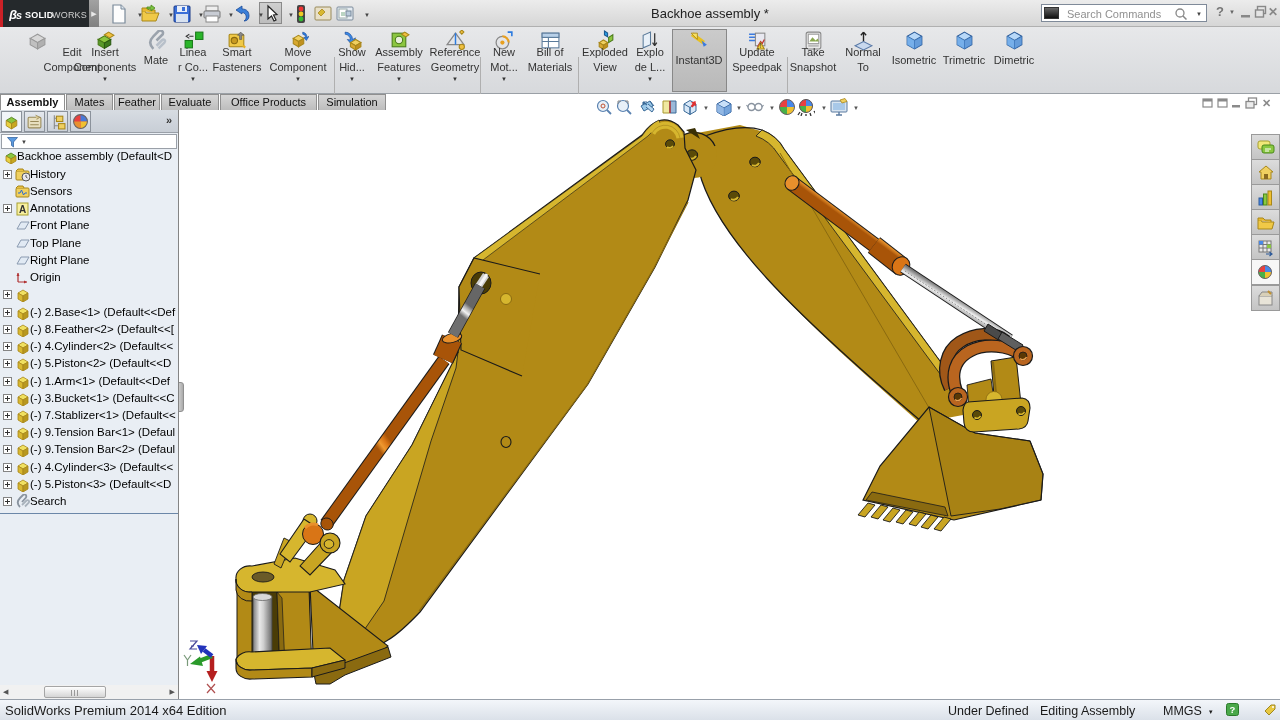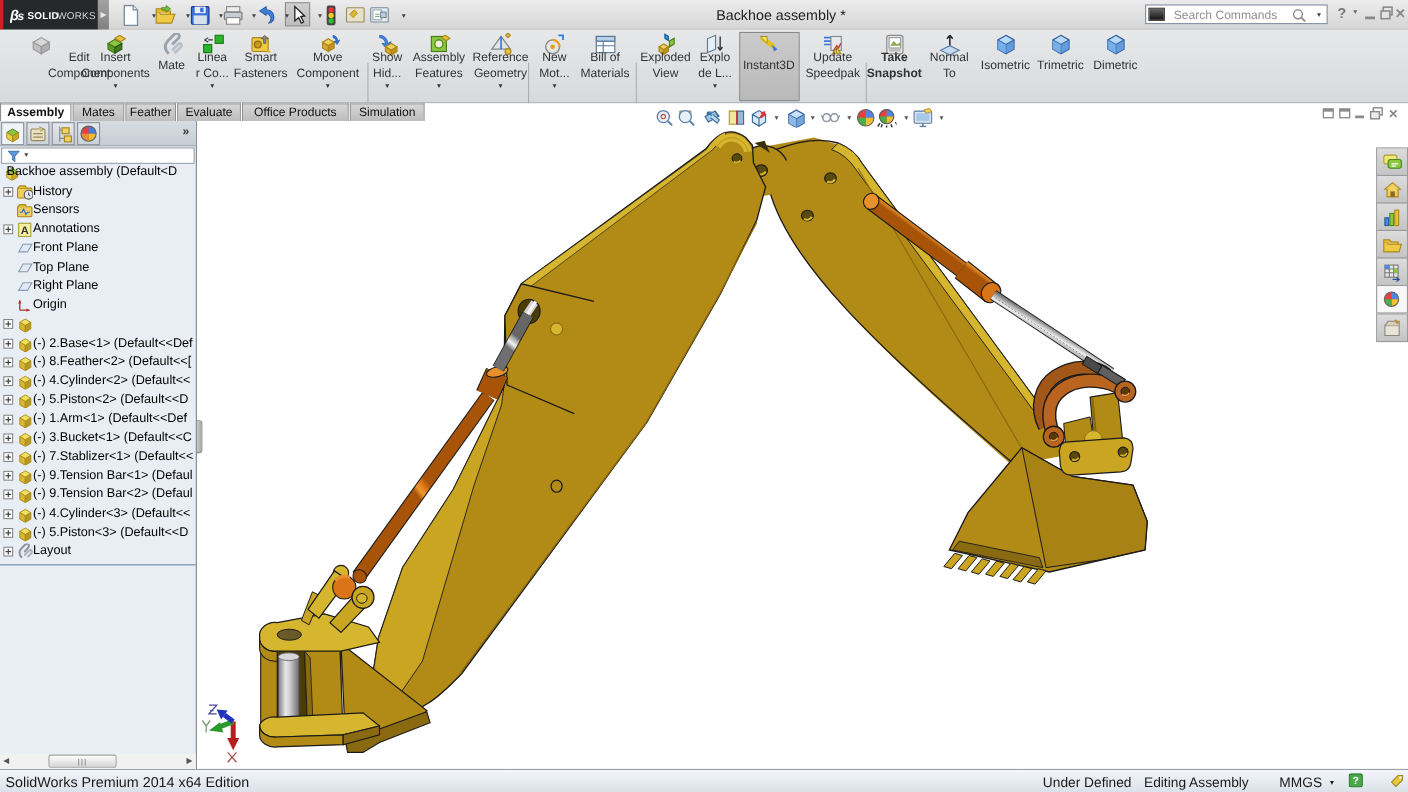--- a/index.html
+++ b/index.html
@@ -263,21 +263,21 @@
     </svg>
 <div class="rlb" style="top:16px;">Update<br>Speedpak</div>
 </div>
 <div class="rbtn" style="left:782px;width:62px;">
 <svg style2="" style="position:absolute;left:21px;top:1px;" width="21" height="21" viewBox="0 0 20 20">
       <rect x="3" y="2" width="14" height="16" rx="2" fill="#e8e8e8" stroke="#888"></rect>
       <rect x="5" y="4" width="10" height="9" fill="#fff" stroke="#999"></rect>
       <path d="M6 11 l3 -4 l3 3 l2 -2 l1 3 z" fill="#8aa850"></path>
       <rect x="5" y="14" width="10" height="2" fill="#bbb"></rect>
     </svg>
-<div class="rlb" style="top:16px;font-weight:bold;">Take<br>Snapshot</div>
+<div class="rlb" style="top:16px;">Take<br>Snapshot</div>
 </div>
 <div class="rbtn" style="left:837px;width:52px;">
 <svg style2="" style="position:absolute;left:16px;top:1px;" width="21" height="21" viewBox="0 0 20 20">
       <path d="M10 2 L10 13 M10 2 l-2.5 3 M10 2 l2.5 3" stroke="#222" stroke-width="1.3" fill="none"></path>
       <path d="M2 15 l8 -4 l8 4 l-8 4 z" fill="#c8d8ee" stroke="#5a7aa8"></path>
     </svg>
 <div class="rlb" style="top:16px;">Normal<br>To</div>
 </div>
 <div class="rbtn" style="left:883px;width:62px;">
 <svg style2="" style="position:absolute;left:21px;top:1px;" width="21" height="21" viewBox="0 0 20 20">
@@ -629,21 +629,21 @@
       </svg>
       <div style="position:absolute;left:19px;top:4px;font-size:6px;color:#444;">▼</div>
     </div>
 <div id="ptree">
 <div class="trow" style="top:-2px;">
 <svg style="position:absolute;left:3px;top:1px;" width="15" height="15" viewBox="0 0 15 15">
           <path d="M3 7 l5 -3 l5 3 l-5 3 z" fill="#8cc63f" stroke="#4a7a1a" stroke-width="0.8"></path>
           <path d="M3 7 v5 l5 3 v-5 z" fill="#e8d040" stroke="#a8871a" stroke-width="0.8"></path>
           <path d="M13 7 v5 l-5 3 v-5 z" fill="#c8a820" stroke="#a8871a" stroke-width="0.8"></path>
         </svg>
-<div class="ttx" style="left:6px;">Backhoe assembly  (Default&lt;D</div>
+<div class="ttx" style="left:17px;">Backhoe assembly  (Default&lt;D</div>
 </div>
 <div class="trow" style="top:16px;">
 <div class="texp">
           <i></i>
           <b></b>
         </div>
 <svg style="position:absolute;left:15px;top:1px;" width="15" height="15" viewBox="0 0 15 15">
           <rect x="1" y="4" width="13" height="9" rx="1" fill="#f0d060" stroke="#a8871a"></rect>
           <path d="M1 4 l2 -2 l5 0 l1 2" fill="#e8c040" stroke="#a8871a"></path>
           <circle cx="11" cy="10" r="4" fill="#e8e8f0" stroke="#555"></circle>
@@ -841,21 +841,21 @@
 </div>
 <div class="trow" style="top:343px;">
 <div class="texp">
           <i></i>
           <b></b>
         </div>
 <svg style="position:absolute;left:15px;top:1px;" width="15" height="15" viewBox="0 0 15 15">
           <path d="M5 13 C2 10 2 7 5 4 L8 1 C10 -0.5 12 1 11 3.5 L7 8" fill="none" stroke="#8a94a0" stroke-width="1.8"></path>
           <path d="M7 11 L11 7 C13 5 15 7 13.5 9 L10 12.5" fill="none" stroke="#a8b2bc" stroke-width="1.8"></path>
         </svg>
-<div class="ttx" style="left:30px;">Layout</div>
+<div class="ttx" style="left:30px;">Search</div>
 </div>
 </div>
 <div id="pdivider" style="top:403px;"></div>
 <div id="pscroll">
       <div class="sarr" style="left:3px;">◀</div>
       <div class="sarr" style="right:3px;">▶</div>
       <div id="pthumb">
         <div style="position:absolute;left:26px;top:3px;width:1px;height:6px;background:#999;box-shadow:3px 0 #999,6px 0 #999;"></div>
       </div>
     </div>

